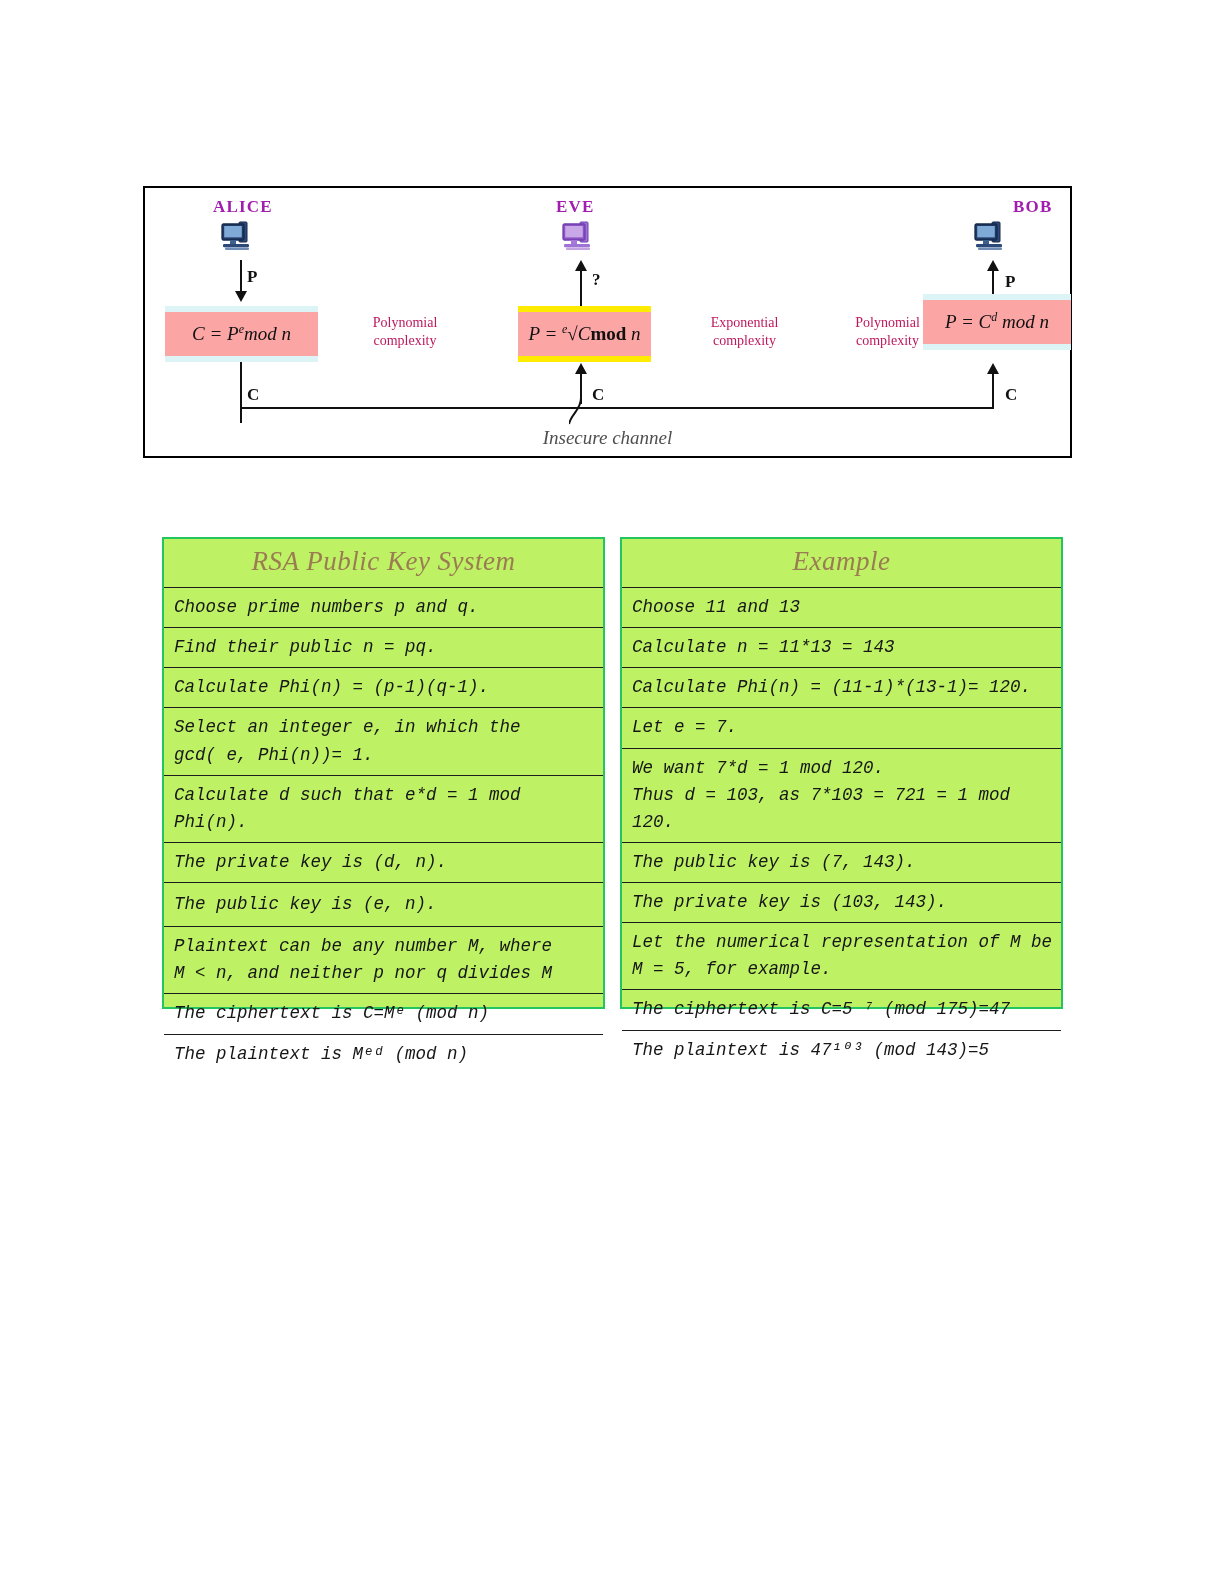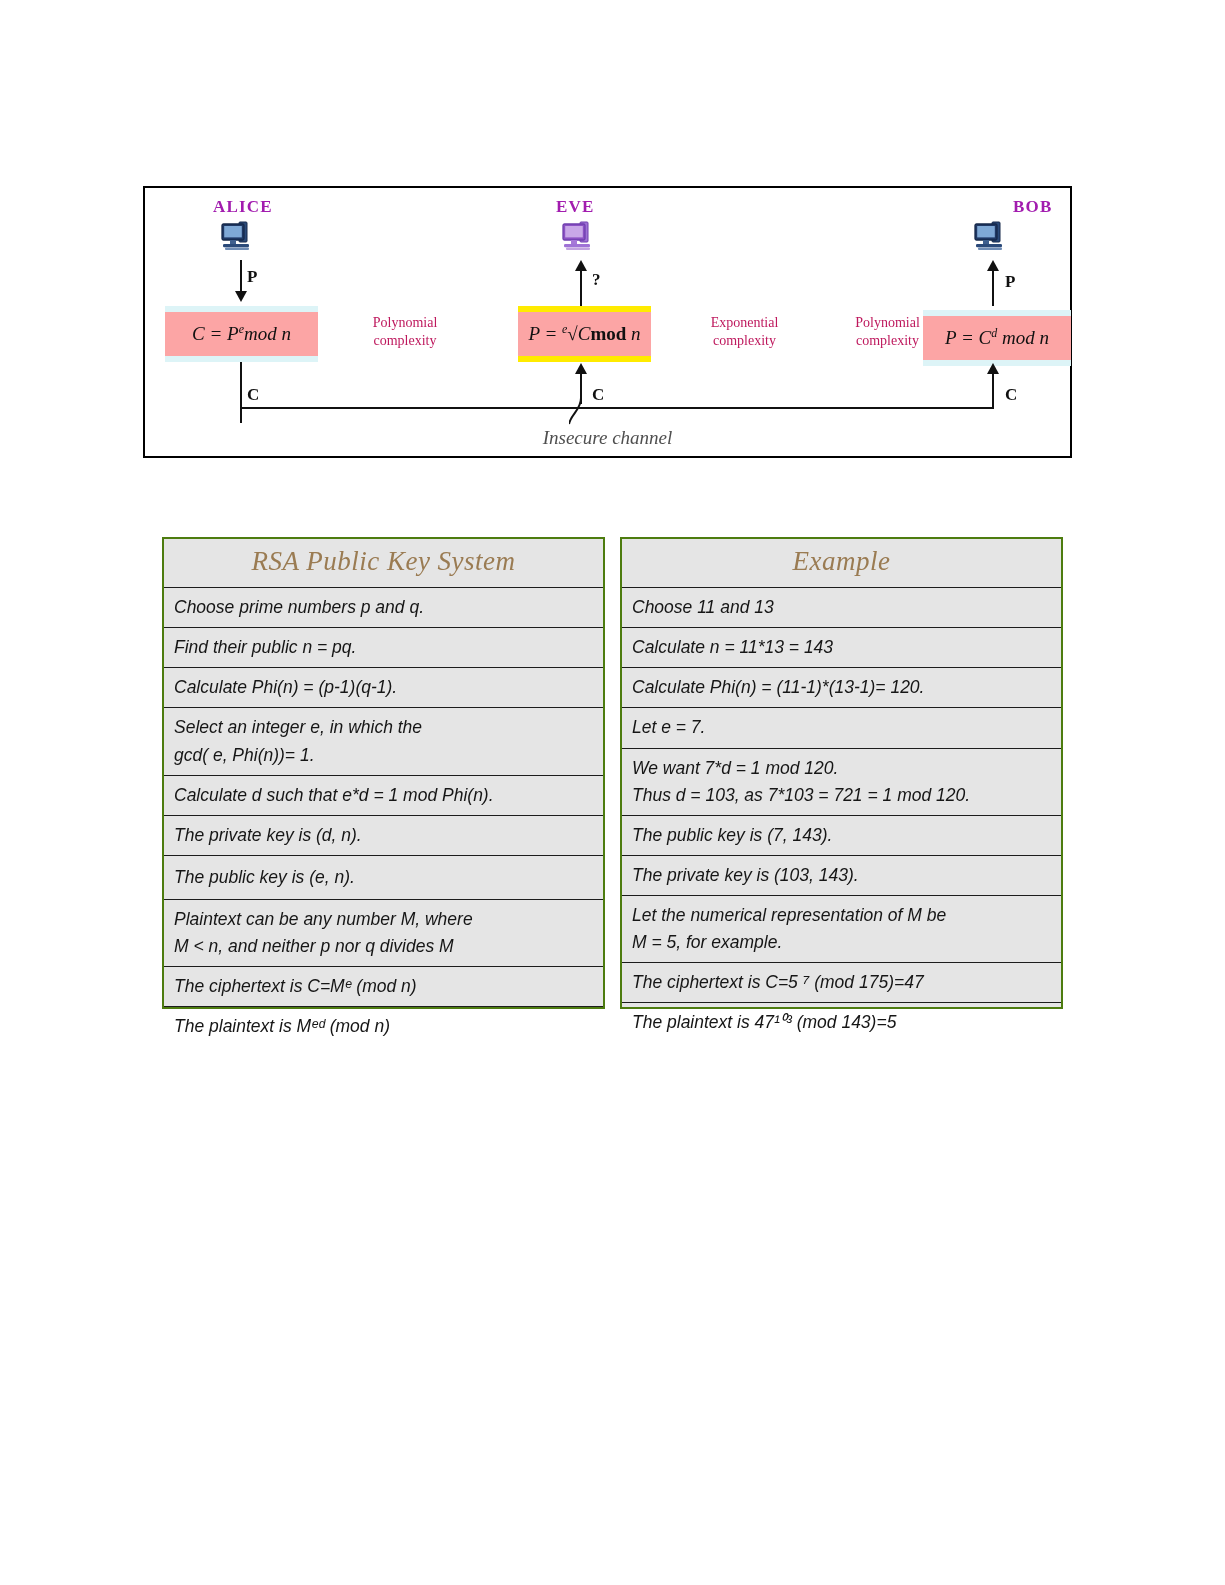--- a/index.html
+++ b/index.html
@@ -102,39 +102,39 @@
     font-style: italic;
     font-size: 19px;
     color: #4f4f4f;
     white-space: nowrap;
   }
 
   
   .rsa-table {
     position: absolute;
     box-sizing: border-box;
-    border: 2px solid #4d7c0f;
-    background: #e5e5e5;
+    border: 2px solid #22c55e;
+    background: #bef264;
   }
   #table-left  { left: 162px; top: 537px; width: 443px; height: 472px; }
   #table-right { left: 620px; top: 537px; width: 443px; height: 472px; }
 
   .tbl-head {
     border-bottom: 1.5px solid #1c1c1c;
     text-align: center;
     font-family: "Liberation Serif", serif;
     font-style: italic;
     font-size: 27px;
     color: #9a7b52;
     padding: 7px 0 10px 0;
     letter-spacing: 0.5px;
   }
   .tbl-row {
     border-bottom: 1.5px solid #1c1c1c;
-    font-family: Liberation Sans, sans-serif;
+    font-family: Liberation Mono, monospace;
     font-style: italic;
     font-size: 17.5px;
     color: #161616;
     padding: 6px 0 6px 10px;
     line-height: 1.55;
     white-space: pre-line;
   }
   .tbl-row:last-child { border-bottom: none; }
   #table-left .tbl-row.tall  { padding-top: 8px; padding-bottom: 8px; }
 </style>
@@ -218,21 +218,21 @@
   </span>
   <span class="arrowhead-up" style="left:842px; top:72px;"></span>
   <div class="vline" style="left:847px; top:82px; height:36px;"></div>
   <span class="edge-label" style="left:860px; top:84px;">P</span>
 
   <div class="complexity-text" style="left:660px; top:126px; width:165px;">
     <span style="white-space:pre-line;">Polynomial
 complexity</span>
   </div>
 
-  <div class="formula-box box-bob" style="left:778px; top:122px; width:148px; height:56px;">
+  <div class="formula-box box-bob" style="left:778px; top:106px; width:148px; height:56px;">
     <div class="inner">
       <i>P</i> = <i>C</i><sup>d</sup> <i>mod n</i>
     </div>
   </div>
 
   <span class="arrowhead-up" style="left:842px; top:175px;"></span>
   <div class="vline" style="left:847px; top:185px; height:36px;"></div>
   <span class="edge-label" style="left:860px; top:197px;">C</span>
 
   <div class="hline" style="left:95px; top:219px; width:754px;"></div>

